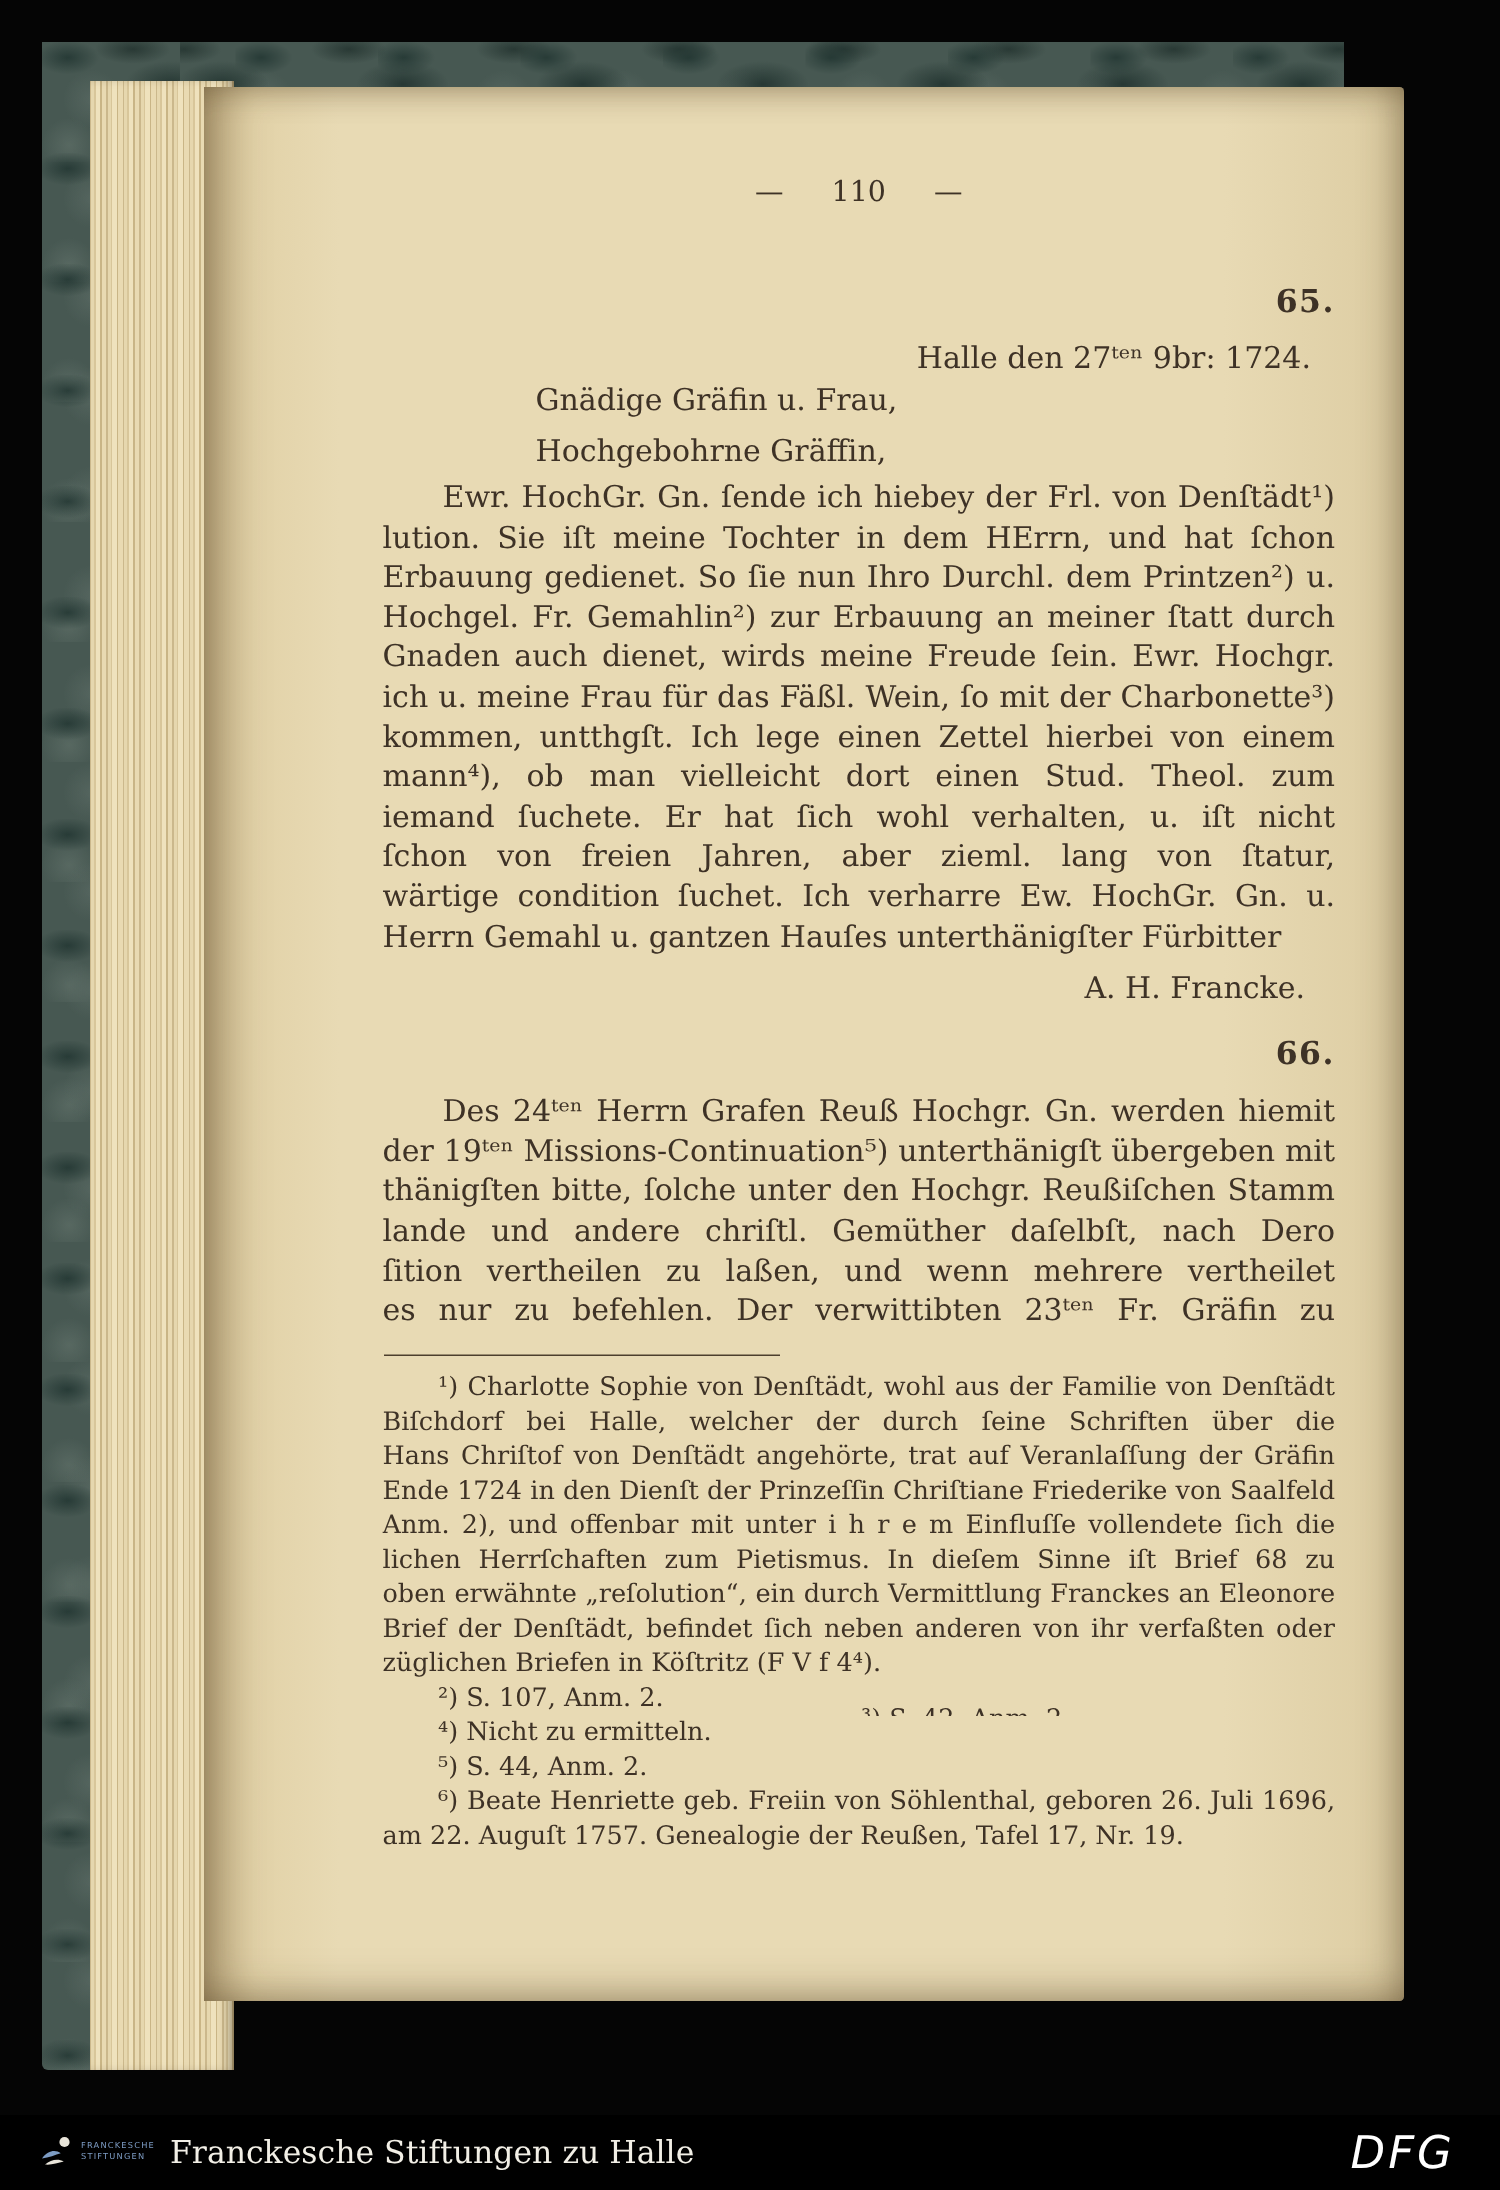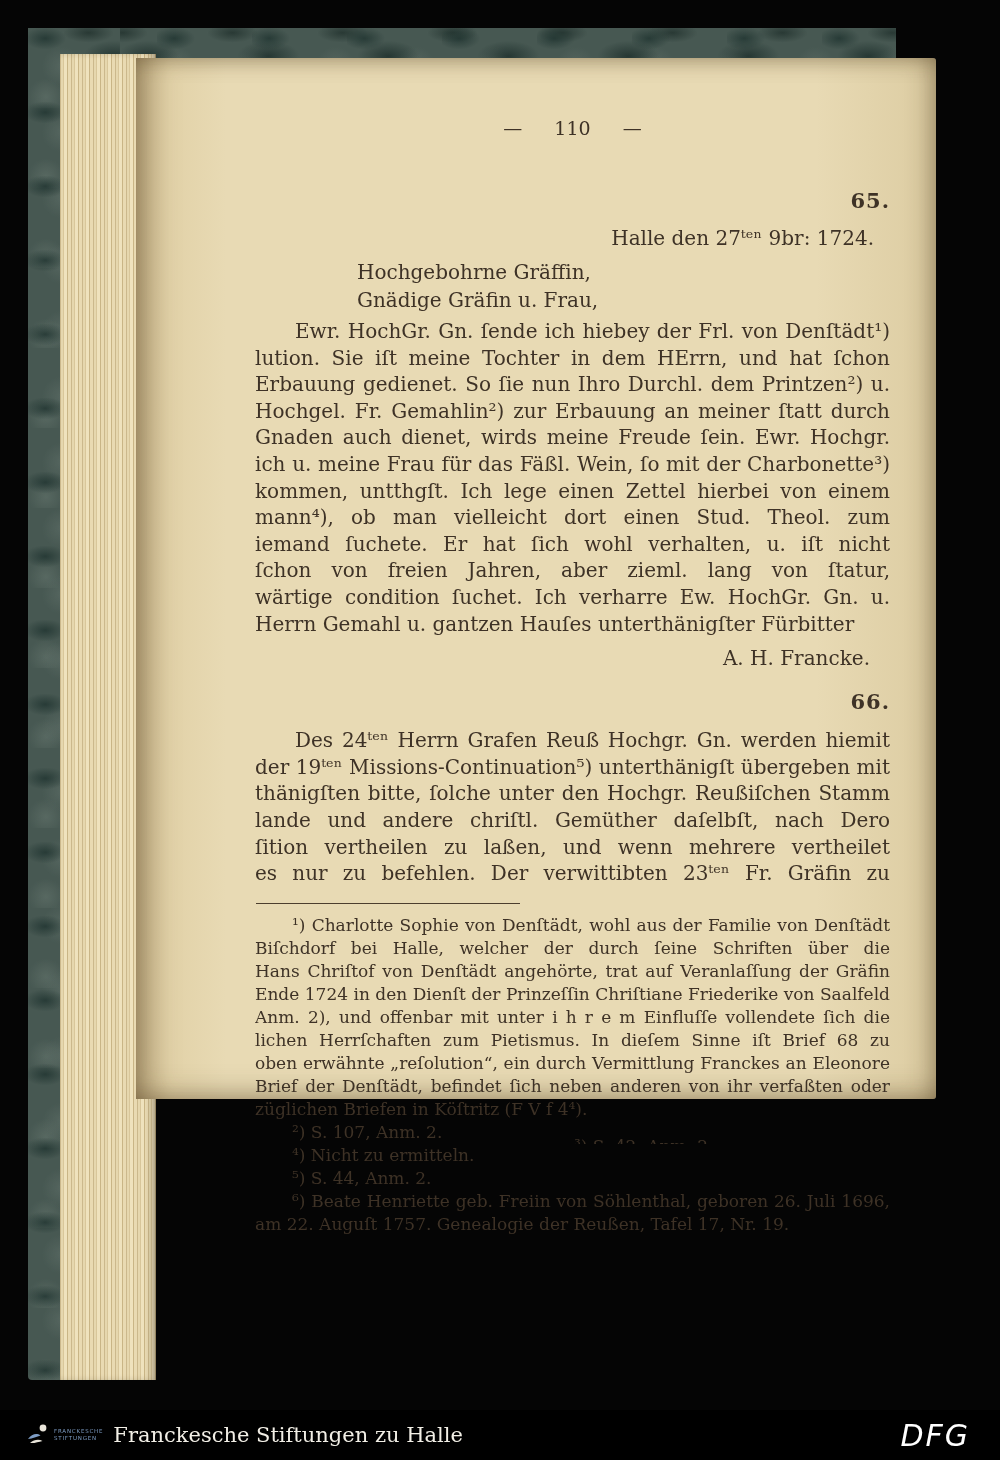--- a/index.html
+++ b/index.html
@@ -28,21 +28,21 @@
   .page-edges {
     position:absolute; left:60px; top:54px; width:96px; height:1326px;
     background:
       repeating-linear-gradient(90deg,
         #cbb88c 0 1px, #e6d7ae 1px 3px, #d8c69a 3px 4px, #efe2bd 4px 7px,
         #c9b586 7px 8px, #e9dab2 8px 11px);
     box-shadow: inset -6px 0 8px -4px rgba(40,30,15,.5);
   }
   
   .page {
-    position:absolute; left:136px; top:58px; width:800px; height:1041px;
+    position:absolute; left:136px; top:58px; width:800px; height:1276px;
     background:
       linear-gradient(90deg, #d2bf93 0px, #e2d2a8 34px, var(--paper,#e8dab4) 90px, var(--paper,#e8dab4) 680px, #ddcda3 790px),
       var(--paper,#e8dab4);
     box-shadow:
       inset -16px 0 26px -12px rgba(70,52,25,.4),
       inset 22px 0 34px -16px rgba(80,60,30,.5),
       inset 0 -18px 30px -16px rgba(80,60,30,.35),
       inset 0 14px 22px -14px rgba(80,60,30,.35);
     border-radius:0 3px 3px 0;
   }
@@ -107,22 +107,22 @@
 
   <div class="page">
     <div class="content">
 
       <div class="pagenum">
         <span>—</span><span>110</span><span>—</span>
       </div>
 
       <div class="heading h65">65.</div>
       <div class="dateline">Halle den 27ᵗᵉⁿ 9br: 1724.</div>
+      <div class="salutation">Gnädige Gräfin u. Frau,</div>
       <div class="salutation sal1">Hochgebohrne Gräffin,</div>
-      <div class="salutation">Gnädige Gräfin u. Frau,</div>
 
       <div class="para">
         <div class="bline just ind40">Ewr. HochGr. Gn. ſende ich hiebey der Frl. von Denſtädt¹) reſo=</div>
         <div class="bline just">lution.  Sie iſt meine Tochter in dem HErrn, und hat ſchon allen zur</div>
         <div class="bline just">Erbauung gedienet.  So ſie nun Ihro Durchl. dem Printzen²) u. deßen</div>
         <div class="bline just">Hochgel. Fr. Gemahlin²) zur Erbauung an meiner ſtatt durch göttl.</div>
         <div class="bline just">Gnaden auch dienet, wirds meine Freude ſein.  Ewr. Hochgr. Gn. dancke</div>
         <div class="bline just">ich u. meine Frau für das Fäßl. Wein, ſo mit der Charbonette³)</div>
         <div class="bline just">kommen, untthgſt.  Ich lege einen Zettel hierbei von einem Stud. Groß=</div>
         <div class="bline just">mann⁴), ob man vielleicht dort einen Stud. Theol. zum Informatore bei</div>

